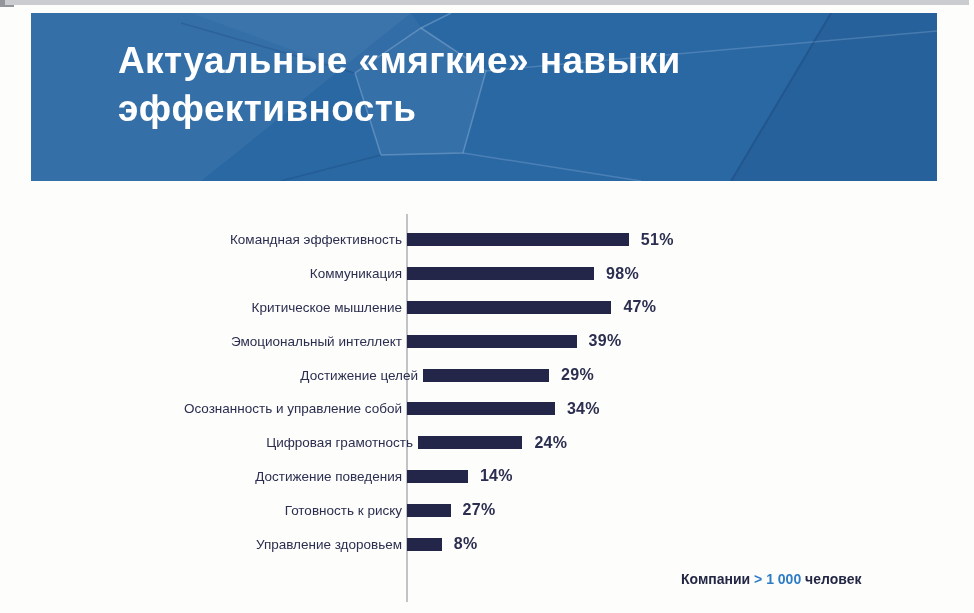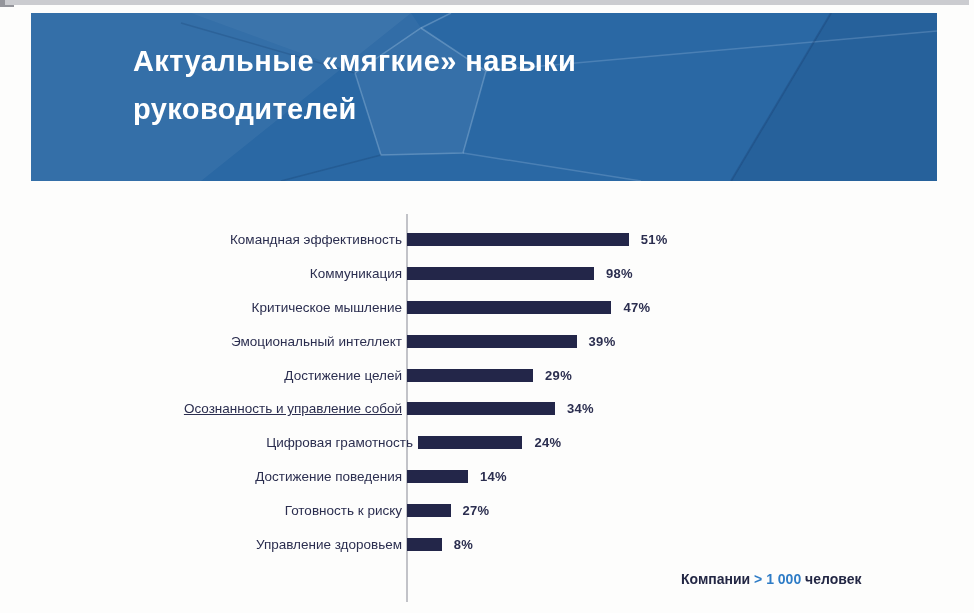--- a/index.html
+++ b/index.html
@@ -10,36 +10,36 @@
   }
   .top-strip{position:absolute;left:5px;top:0;width:964px;height:5px;background:#cbccd0;}
   .top-corner{position:absolute;left:0;top:0;width:14px;height:7px;background:#94959b;}
 
   .banner{
     position:absolute;left:31px;top:13px;width:906px;height:168px;
     background:#2a68a4;overflow:hidden;
   }
   .banner svg{position:absolute;left:0;top:0;width:100%;height:100%;display:block;}
   .banner-title{
-    position:absolute;left:102px;top:24px;margin:0;
-    color:#ffffff;font-size:29px;line-height:48px;font-weight:600;
+    position:absolute;left:87px;top:24px;margin:0;
+    color:#ffffff;font-size:37px;line-height:48px;font-weight:600;
     letter-spacing:0.4px;
   }
 
   .chart{position:absolute;left:0;top:223px;width:871px;}
   .axis-line{position:absolute;left:406px;top:214px;width:2px;height:388px;background:#c2c3c8;}
   .bar-row{display:flex;align-items:center;height:33.8px;}
   .cat-label{
     width:402px;text-align:right;
     font-size:13.5px;font-weight:500;color:#2b2e4f;
     white-space:nowrap;
   }
   .bar{height:13px;margin-left:5px;background:#232649;}
   .val-label{
-    margin-left:12px;font-size:13px;font-weight:700;color:#2b2e4f;
+    margin-left:12px;font-size:16px;font-weight:700;color:#2b2e4f;
     letter-spacing:0.3px;
   }
 
   .footnote{
     position:absolute;left:653px;top:571px;
     font-size:14px;font-weight:700;color:#232744;white-space:nowrap;
   }
   .footnote .hl{color:#2e7cc6;}
 </style>
 </head>
@@ -56,21 +56,21 @@
     <polyline points="390,15 420,0" stroke="rgba(190,215,240,0.30)" stroke-width="1.5" fill="none"></polyline>
     <polyline points="455,58 906,18" stroke="rgba(190,215,240,0.22)" stroke-width="1.5" fill="none"></polyline>
     <polyline points="432,140 610,168" stroke="rgba(190,215,240,0.22)" stroke-width="1.5" fill="none"></polyline>
     <polyline points="350,142 250,168" stroke="rgba(20,55,100,0.25)" stroke-width="1.5" fill="none"></polyline>
     <polyline points="324,60 150,10" stroke="rgba(20,55,100,0.22)" stroke-width="1.5" fill="none"></polyline>
     <polyline points="800,0 700,168" stroke="rgba(20,55,100,0.28)" stroke-width="2" fill="none"></polyline>
     <polygon points="324,60 390,15 380,0 160,0" fill="rgba(255,255,255,0.04)"></polygon>
   </svg>
   <h1 class="banner-title" style="color: rgb(255, 255, 255);">
     <div>Актуальные «мягкие» навыки</div>
-    <div>руководителей</div>
+    <div>эффективность</div>
   </h1>
 </div>
 
 <div class="axis-line" style="background: rgb(194, 195, 200);"></div>
 
 <div class="chart">
   <div>
   <div class="bar-row">
     <div class="cat-label" style="color: rgb(43, 46, 79);">Командная эффективность</div>
     <div class="bar" style="width: 221.8px; background: rgb(35, 38, 73);"></div>
@@ -89,27 +89,27 @@
     <div class="val-label" style="color: rgb(43, 46, 79);">47%</div>
   </div>
 
   <div class="bar-row">
     <div class="cat-label" style="color: rgb(43, 46, 79);">Эмоциональный интеллект</div>
     <div class="bar" style="width: 169.6px; background: rgb(35, 38, 73);"></div>
     <div class="val-label" style="color: rgb(43, 46, 79);">39%</div>
   </div>
 
   <div class="bar-row">
-    <div class="cat-label" style="color: rgb(43, 46, 79);">Достижение целей</div>
+    <div class="cat-label" style="color: rgb(43, 46, 79); margin-left: 16px;">Достижение целей</div>
     <div class="bar" style="width: 126.1px; background: rgb(35, 38, 73);"></div>
     <div class="val-label" style="color: rgb(43, 46, 79);">29%</div>
   </div>
 
   <div class="bar-row">
-    <div class="cat-label" style="color: rgb(43, 46, 79); text-decoration: underline;">Осознанность и управление собой</div>
+    <div class="cat-label" style="color: rgb(43, 46, 79);">Осознанность и управление собой</div>
     <div class="bar" style="width: 147.9px; background: rgb(35, 38, 73);"></div>
     <div class="val-label" style="color: rgb(43, 46, 79);">34%</div>
   </div>
 
 
   <div class="bar-row">
     <div class="cat-label" style="color: rgb(43, 46, 79); padding-left: 11px;">Цифровая грамотность</div>
     <div class="bar" style="width: 104.4px; background: rgb(35, 38, 73);"></div>
     <div class="val-label" style="color: rgb(43, 46, 79);">24%</div>
   </div>

